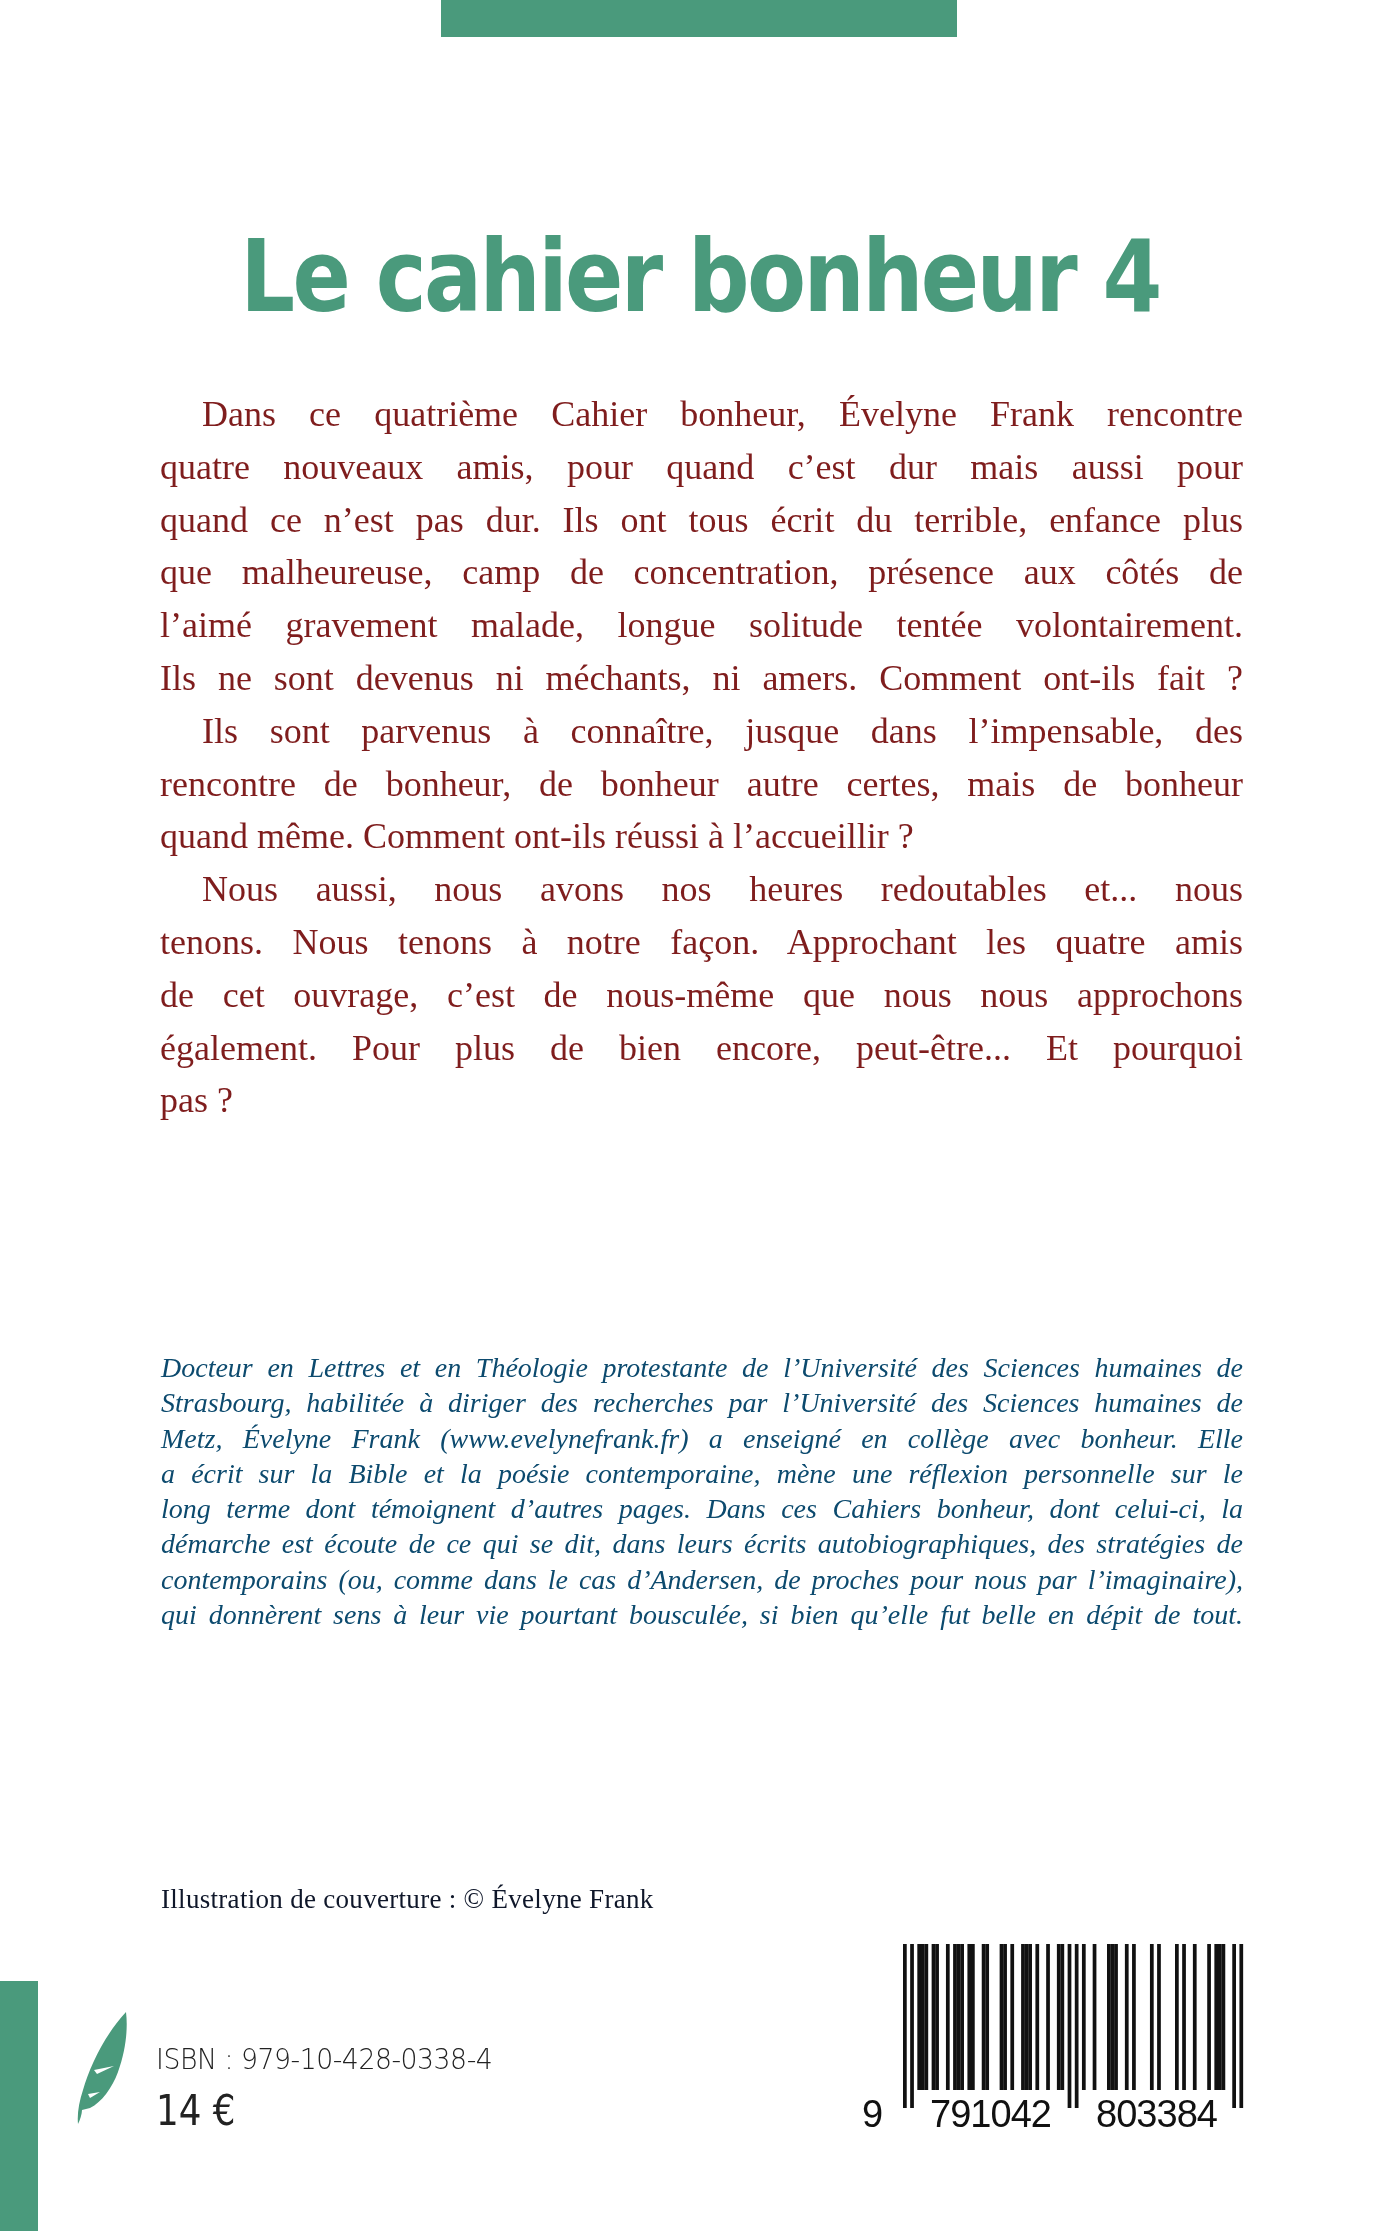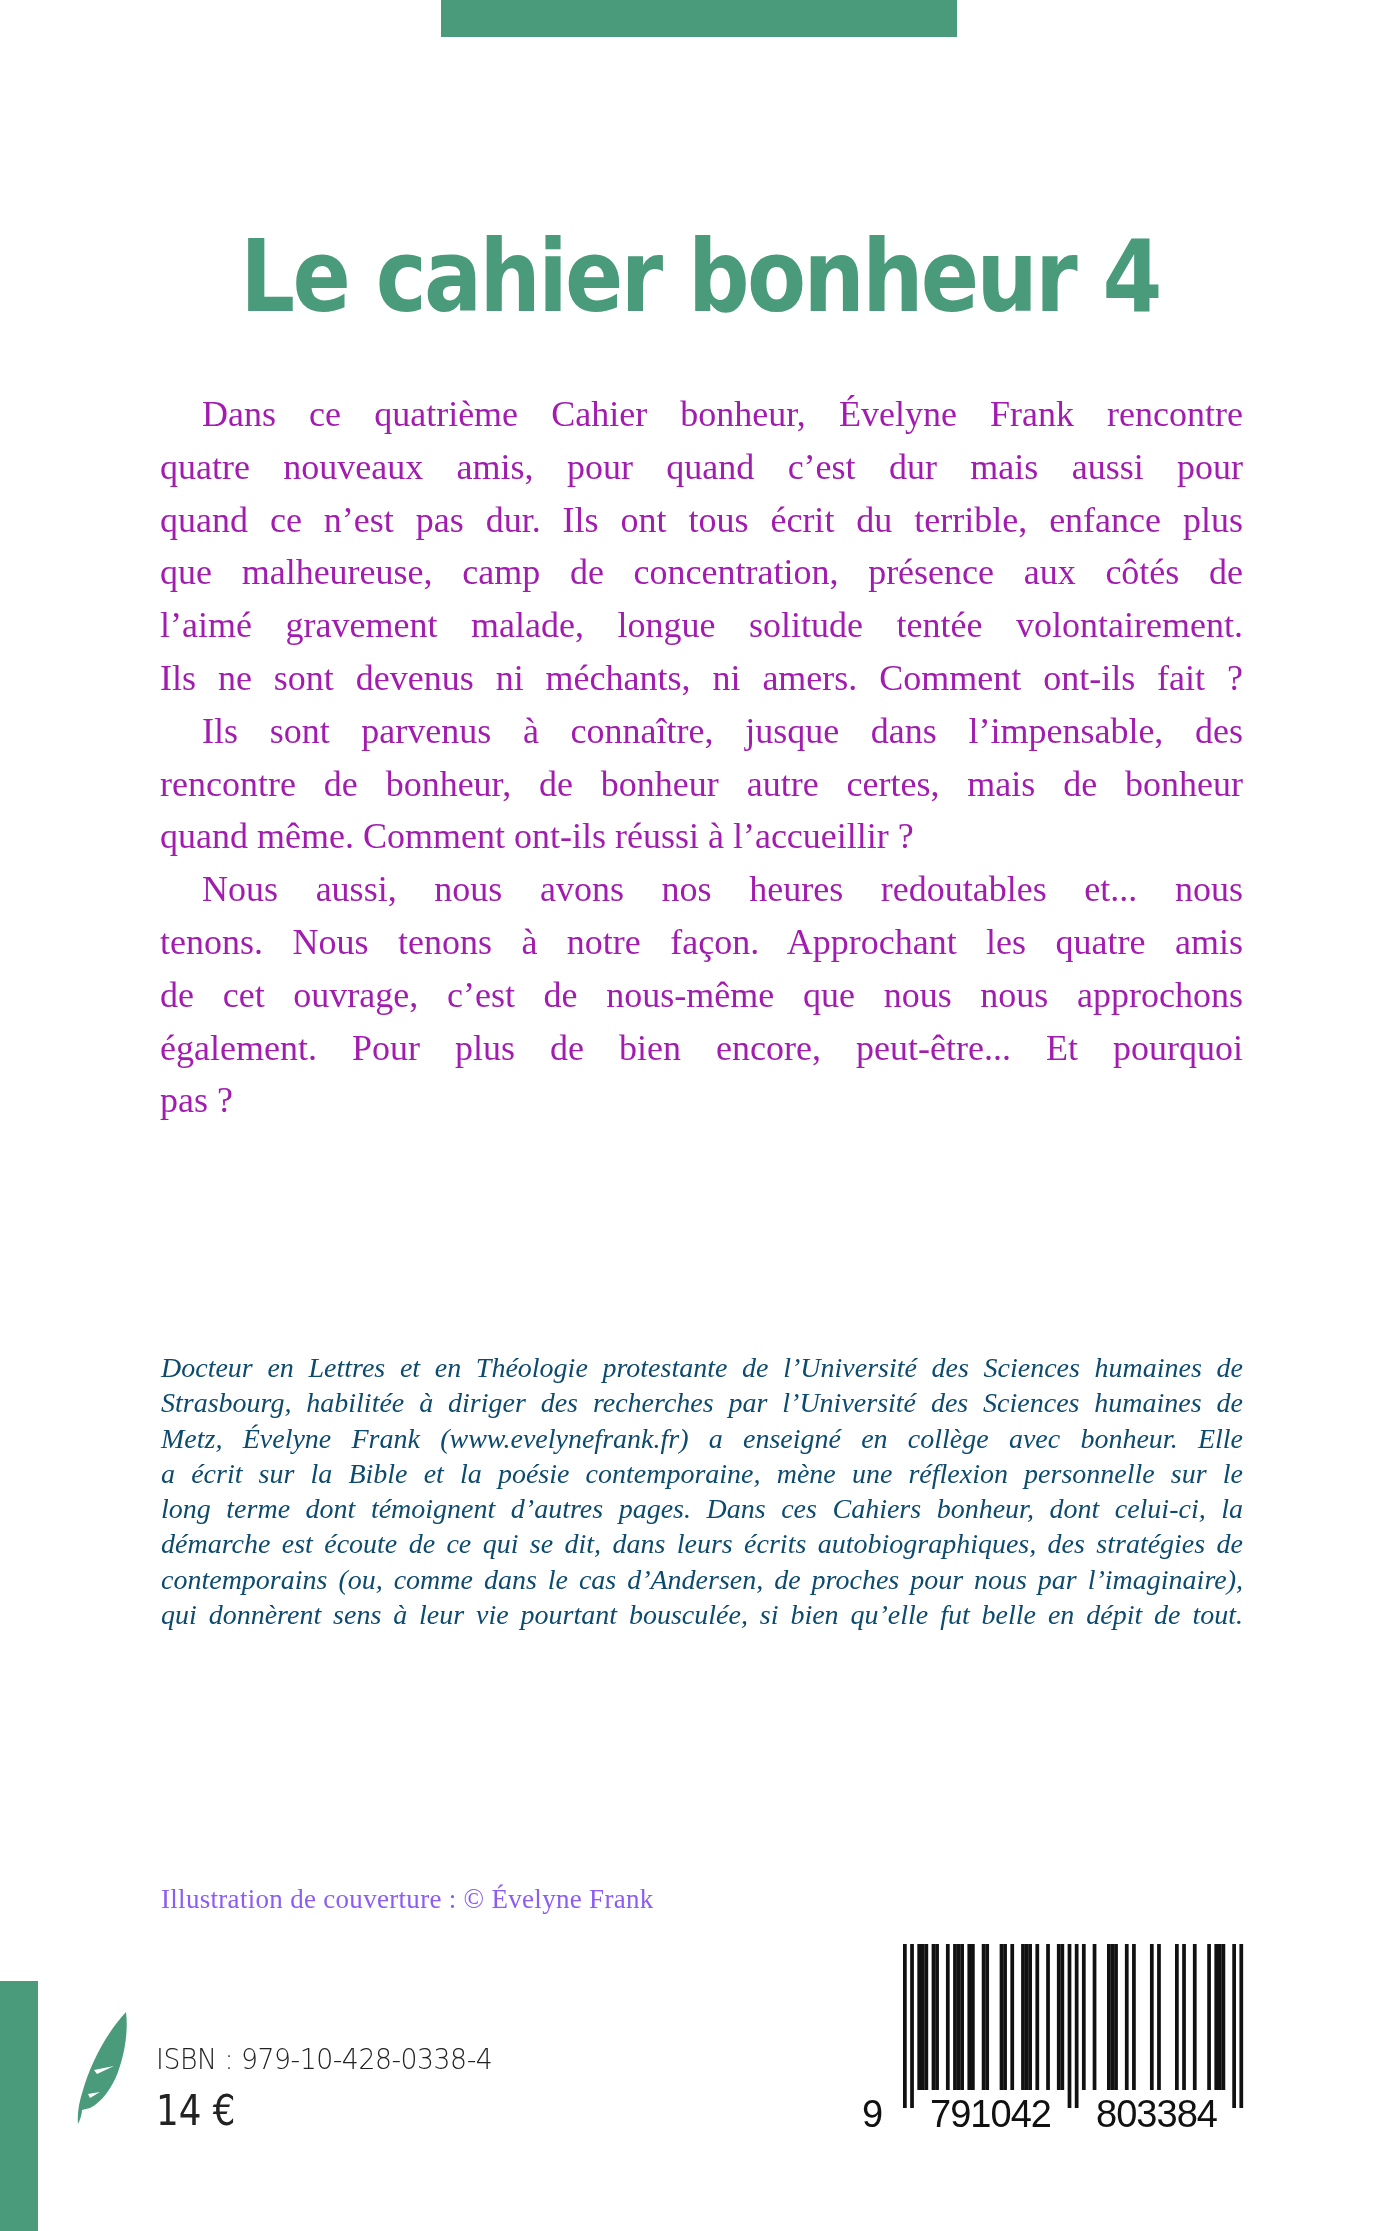--- a/index.html
+++ b/index.html
@@ -9,37 +9,37 @@
     .title {
       position: absolute; left: 0; width: 1400px; top: 150px;
       text-align: center;
       font-family: "DejaVu Sans", sans-serif; font-weight: bold;
       font-size: 100px; line-height: 120px; letter-spacing: -3px;
       color: #4a9a7c;
       transform: scaleX(0.86); transform-origin: 700px 0;
     }
     .body-text {
       position: absolute; left: 160px; width: 1083px; top: 388px;
-      font-family: "Liberation Serif", serif; font-size: 36px; color: #a21caf;
+      font-family: "Liberation Serif", serif; font-size: 36px; color: #7f1d1d;
     }
     .line {
       height: 52.8px; line-height: 52.8px;
       text-align: justify; text-align-last: justify; white-space: nowrap;
       display: block; overflow: visible;
     }
     .line.indent { padding-left: 42px; }
     .line.last { text-align-last: left; }
     .bio {
       position: absolute; left: 161px; width: 1082px; top: 1350px;
       font-family: "Liberation Serif", serif; font-style: italic; font-size: 28px; color: #0c4a6e;
     }
     .bio .line { height: 35.3px; line-height: 35.3px; }
     .credit {
       position: absolute; left: 161px; top: 1884px;
-      font-family: "Liberation Serif", serif; font-size: 27px; color: #8b5cf6;
+      font-family: "Liberation Serif", serif; font-size: 27px; color: #0f172a;
       letter-spacing: 0.3px;
       text-align: right;
     }
     .feather { position: absolute; left: 74px; top: 2010px; width: 56px; height: 116px; }
     .isbn {
       position: absolute; left: 156px; top: 2042px;
       font-family: "DejaVu Sans", sans-serif; font-size: 29px; color: #222;
       font-weight: 300; letter-spacing: -0.5px;
       transform: scaleX(0.92); transform-origin: 0 0;
     }

